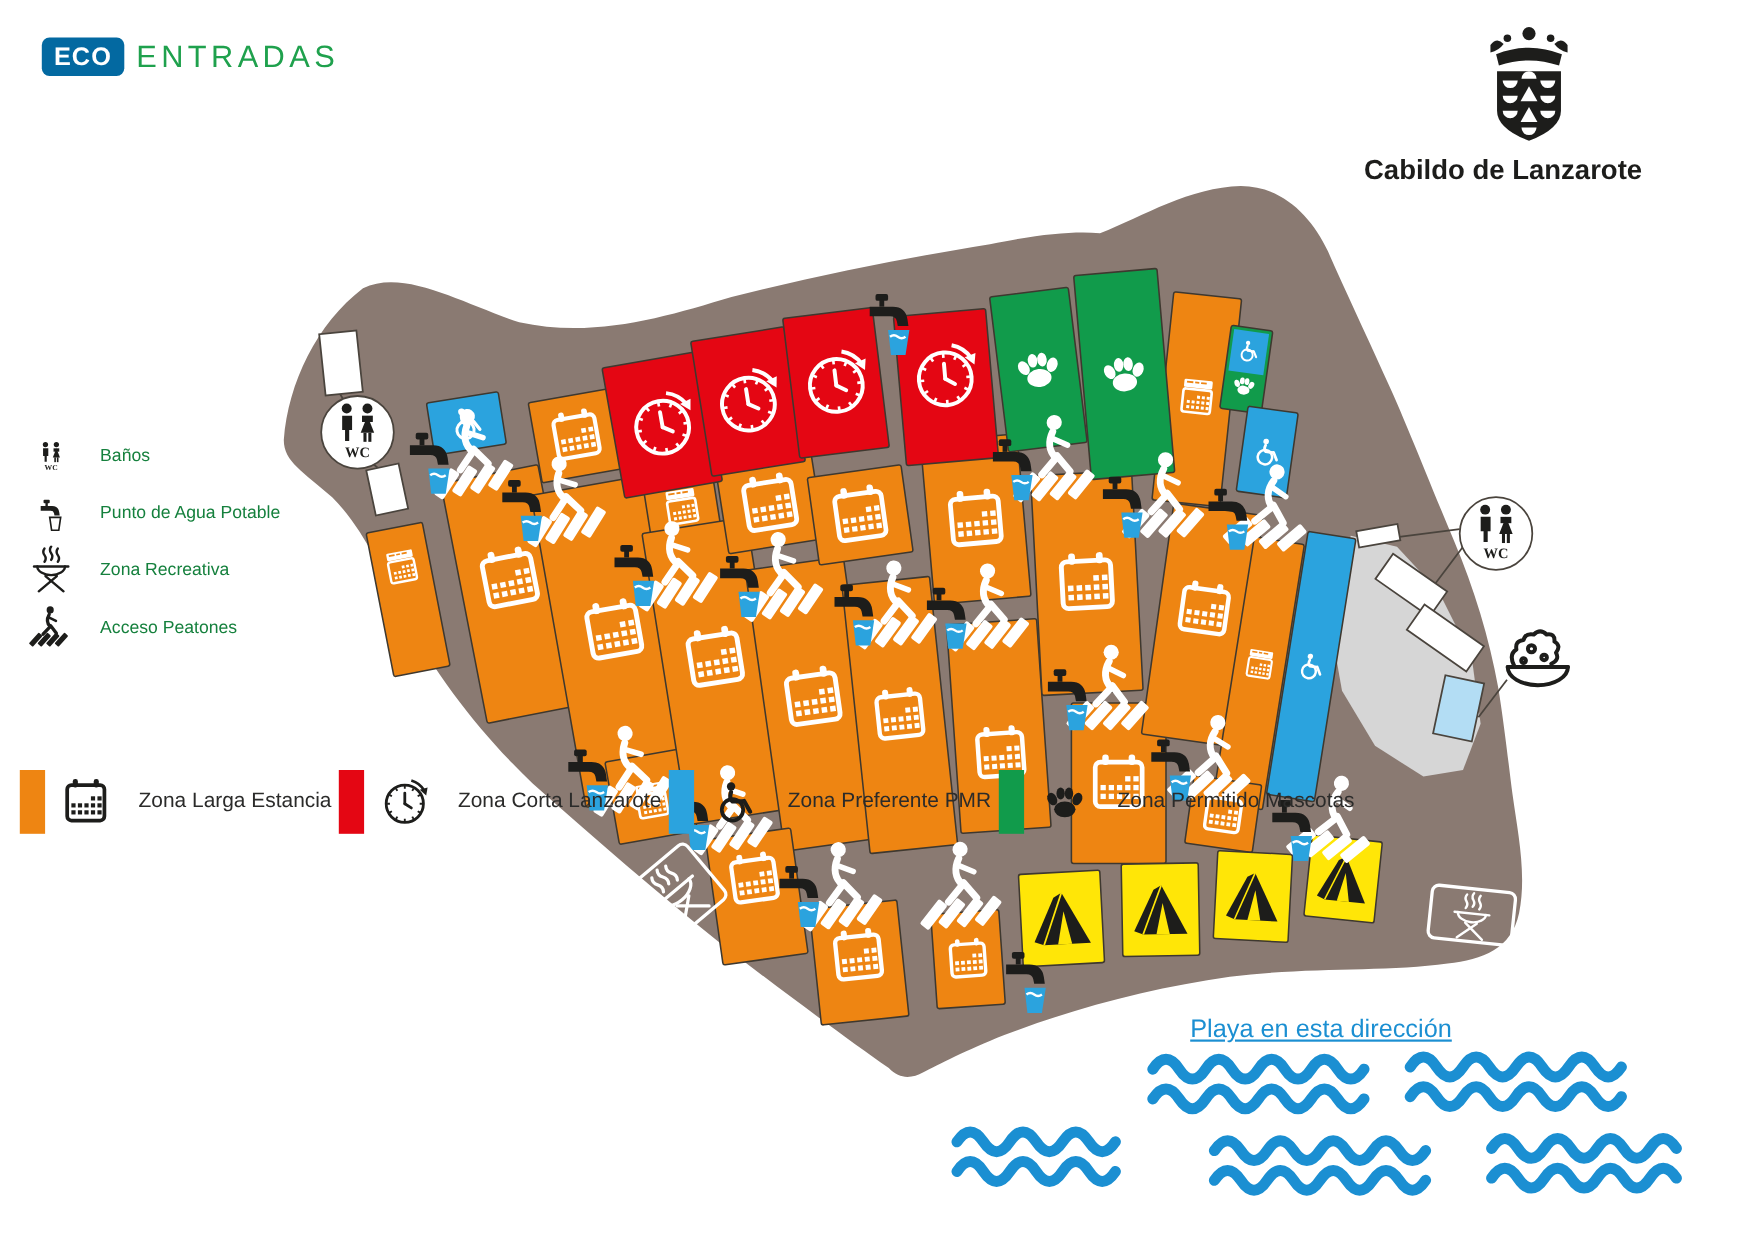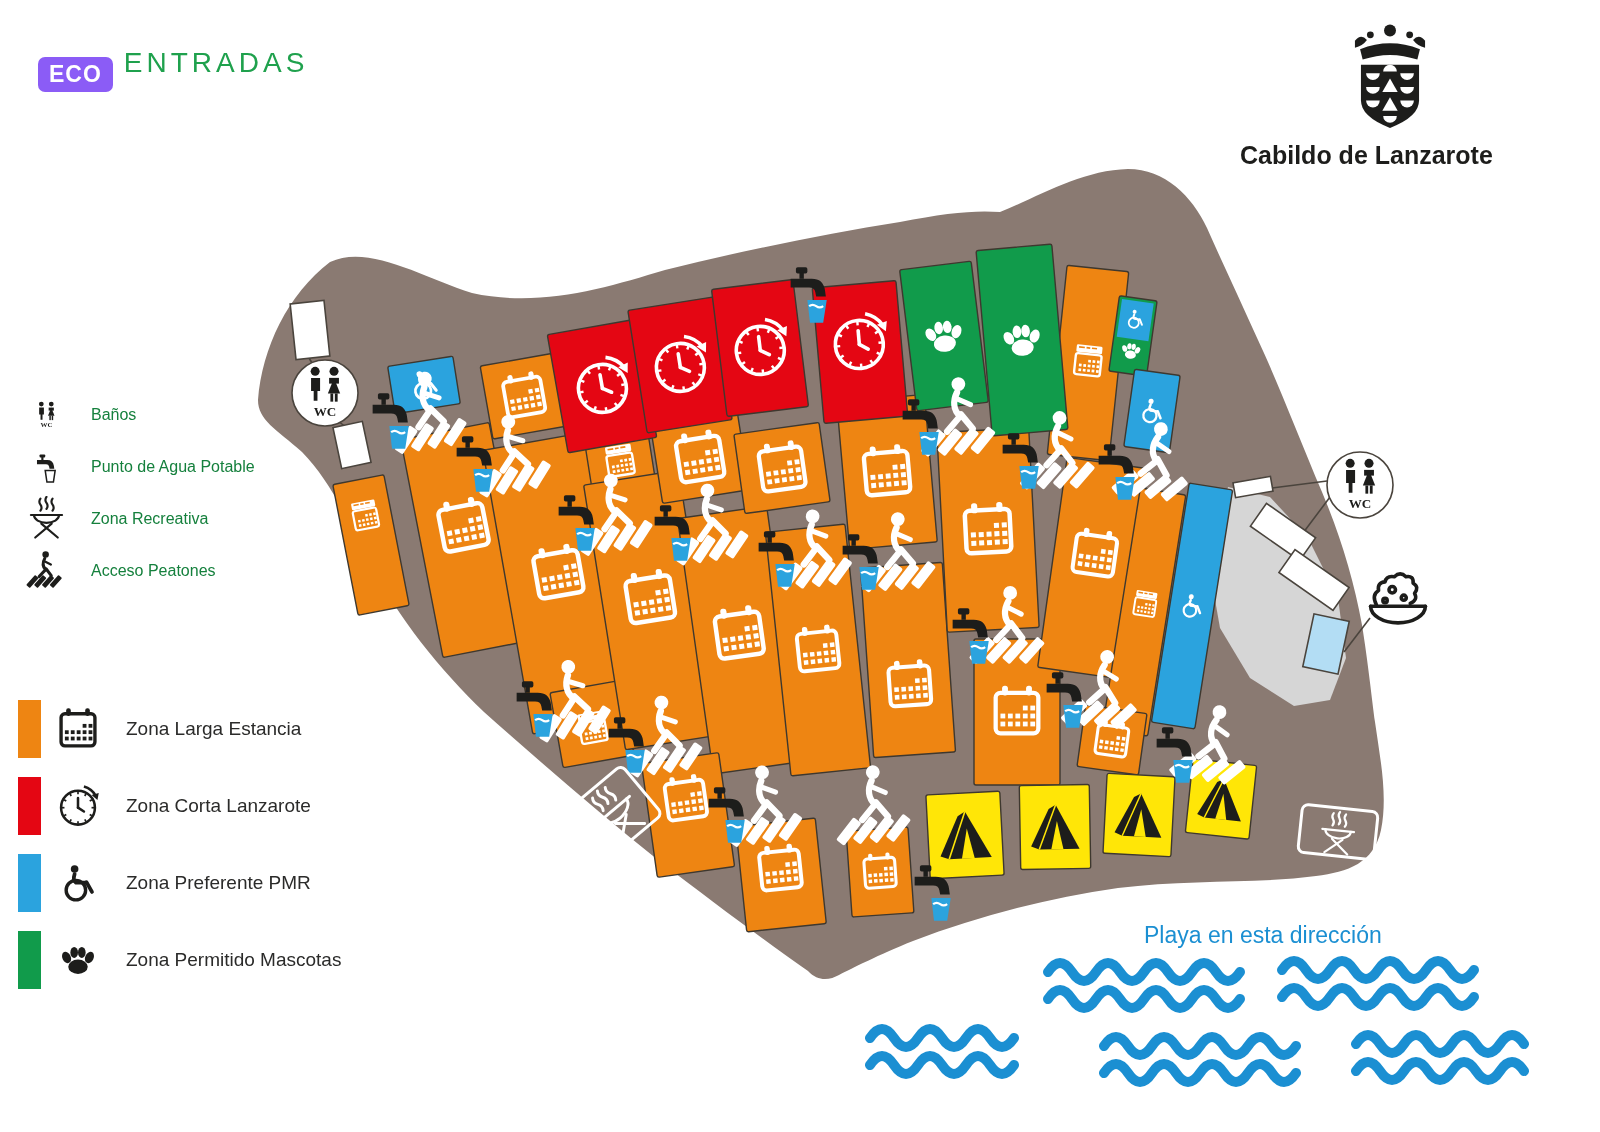--- a/index.html
+++ b/index.html
@@ -14,26 +14,26 @@
   .eco-text{font-size:28px;letter-spacing:4px;font-weight:400;}
   .cabildo{position:absolute;right:60px;top:22px;width:300px;text-align:left;z-index:3;}
   .crest{width:94px;height:auto;display:block;margin:0 auto;}
   .cabildo-name{font-size:25px;font-weight:bold;margin-top:6px;white-space:nowrap;}
   #facility-legend{position:absolute;left:24px;top:392px;display:flex;
                    flex-direction:column;gap:7px;z-index:3;}
   .f-row{display:flex;align-items:center;gap:22px;height:45px;}
   .f-ic{width:45px;height:45px;flex:0 0 45px;}
   .f-lb{font-size:16px;color:#15803d;}
   #zone-legend{position:absolute;left:18px;top:700px;display:flex;
-               flex-direction:column;gap:19px;z-index:3;}
+               flex-direction:row;gap:7px;z-index:3;}
   .z-row{display:flex;align-items:center;height:58px;}
   .z-bar{width:23px;height:58px;margin-right:15px;flex:0 0 23px;}
   .z-ic{width:44px;height:44px;margin-right:26px;flex:0 0 44px;}
   .z-lb{font-size:19px;color:#2b2b2a;}
-  .beach-label{position:absolute;left:1144px;top:922px;font-size:23px;z-index:3;}
+  .beach-label{position:absolute;left:1082px;top:922px;font-size:23px;z-index:3;text-decoration:underline;}
 </style>
 </head>
 <body>
 
 <svg id="map-svg" viewBox="0 0 1600 1132">
     <path d="M258 400 C262 348 288 294 330 262 C368 244 420 276 472 293 C540 308 605 288 665 270 C745 250 825 234 900 222 C945 213 975 210 1000 212 C1040 196 1082 170 1128 169 C1165 169 1192 196 1207 228 C1222 262 1240 300 1258 340 C1276 378 1300 440 1322 492 C1340 535 1354 580 1362 625 C1368 662 1372 700 1375 722 C1380 758 1388 795 1381 830 C1374 863 1348 872 1316 876 C1258 884 1188 879 1118 888 C1048 898 978 916 913 941 C878 955 853 968 839 975 C830 980 818 982 808 971 C768 943 714 903 658 860 C598 812 538 760 484 712 C440 670 398 617 370 564 C348 521 330 480 302 452 C276 429 258 420 258 400 Z" fill="#8A7A72"></path>
     <polygon points="1228,487 1270,497 1308,538 1338,598 1346,658 1330,700 1294,706 1250,678 1220,628 1208,560" fill="#D6D6D6"></polygon>
     <line x1="312" y1="363" x2="306" y2="353" stroke="#4a443d" stroke-width="1.6"></line>
     <line x1="337" y1="420" x2="348" y2="429" stroke="#4a443d" stroke-width="1.6"></line>
     <line x1="1327" y1="481" x2="1272" y2="488" stroke="#4a443d" stroke-width="1.6"></line>
@@ -1076,21 +1076,21 @@
       <path d="M1104 1073 q12 -18 24 0 t24 0 t24 0 t24 0 t24 0 t24 0 t24 0 t24 0"></path>
     </g>
     <g fill="none" stroke="#1B8FD2" stroke-width="10" stroke-linecap="round">
       <path d="M1356 1044 q12 -18 24 0 t24 0 t24 0 t24 0 t24 0 t24 0 t24 0"></path>
       <path d="M1356 1071 q12 -18 24 0 t24 0 t24 0 t24 0 t24 0 t24 0 t24 0"></path>
     </g>
   </svg>
 
 <header>
   <div class="eco">
-    <span class="eco-badge" style="background: #8b5cf6; margin-top: 23px;">ECO</span>
+    <span class="eco-badge" style="background: #0369a1;">ECO</span>
     <span class="eco-text" style="color: rgb(31, 161, 77);">ENTRADAS</span>
   </div>
 </header>
 
 <div class="cabildo">
   <svg class="crest" viewBox="0 0 110 132">
     <g fill="#1d1d1b">
       <circle cx="55" cy="10" r="7"></circle>
       <circle cx="32" cy="15" r="4"></circle>
       <circle cx="78" cy="15" r="4"></circle>

